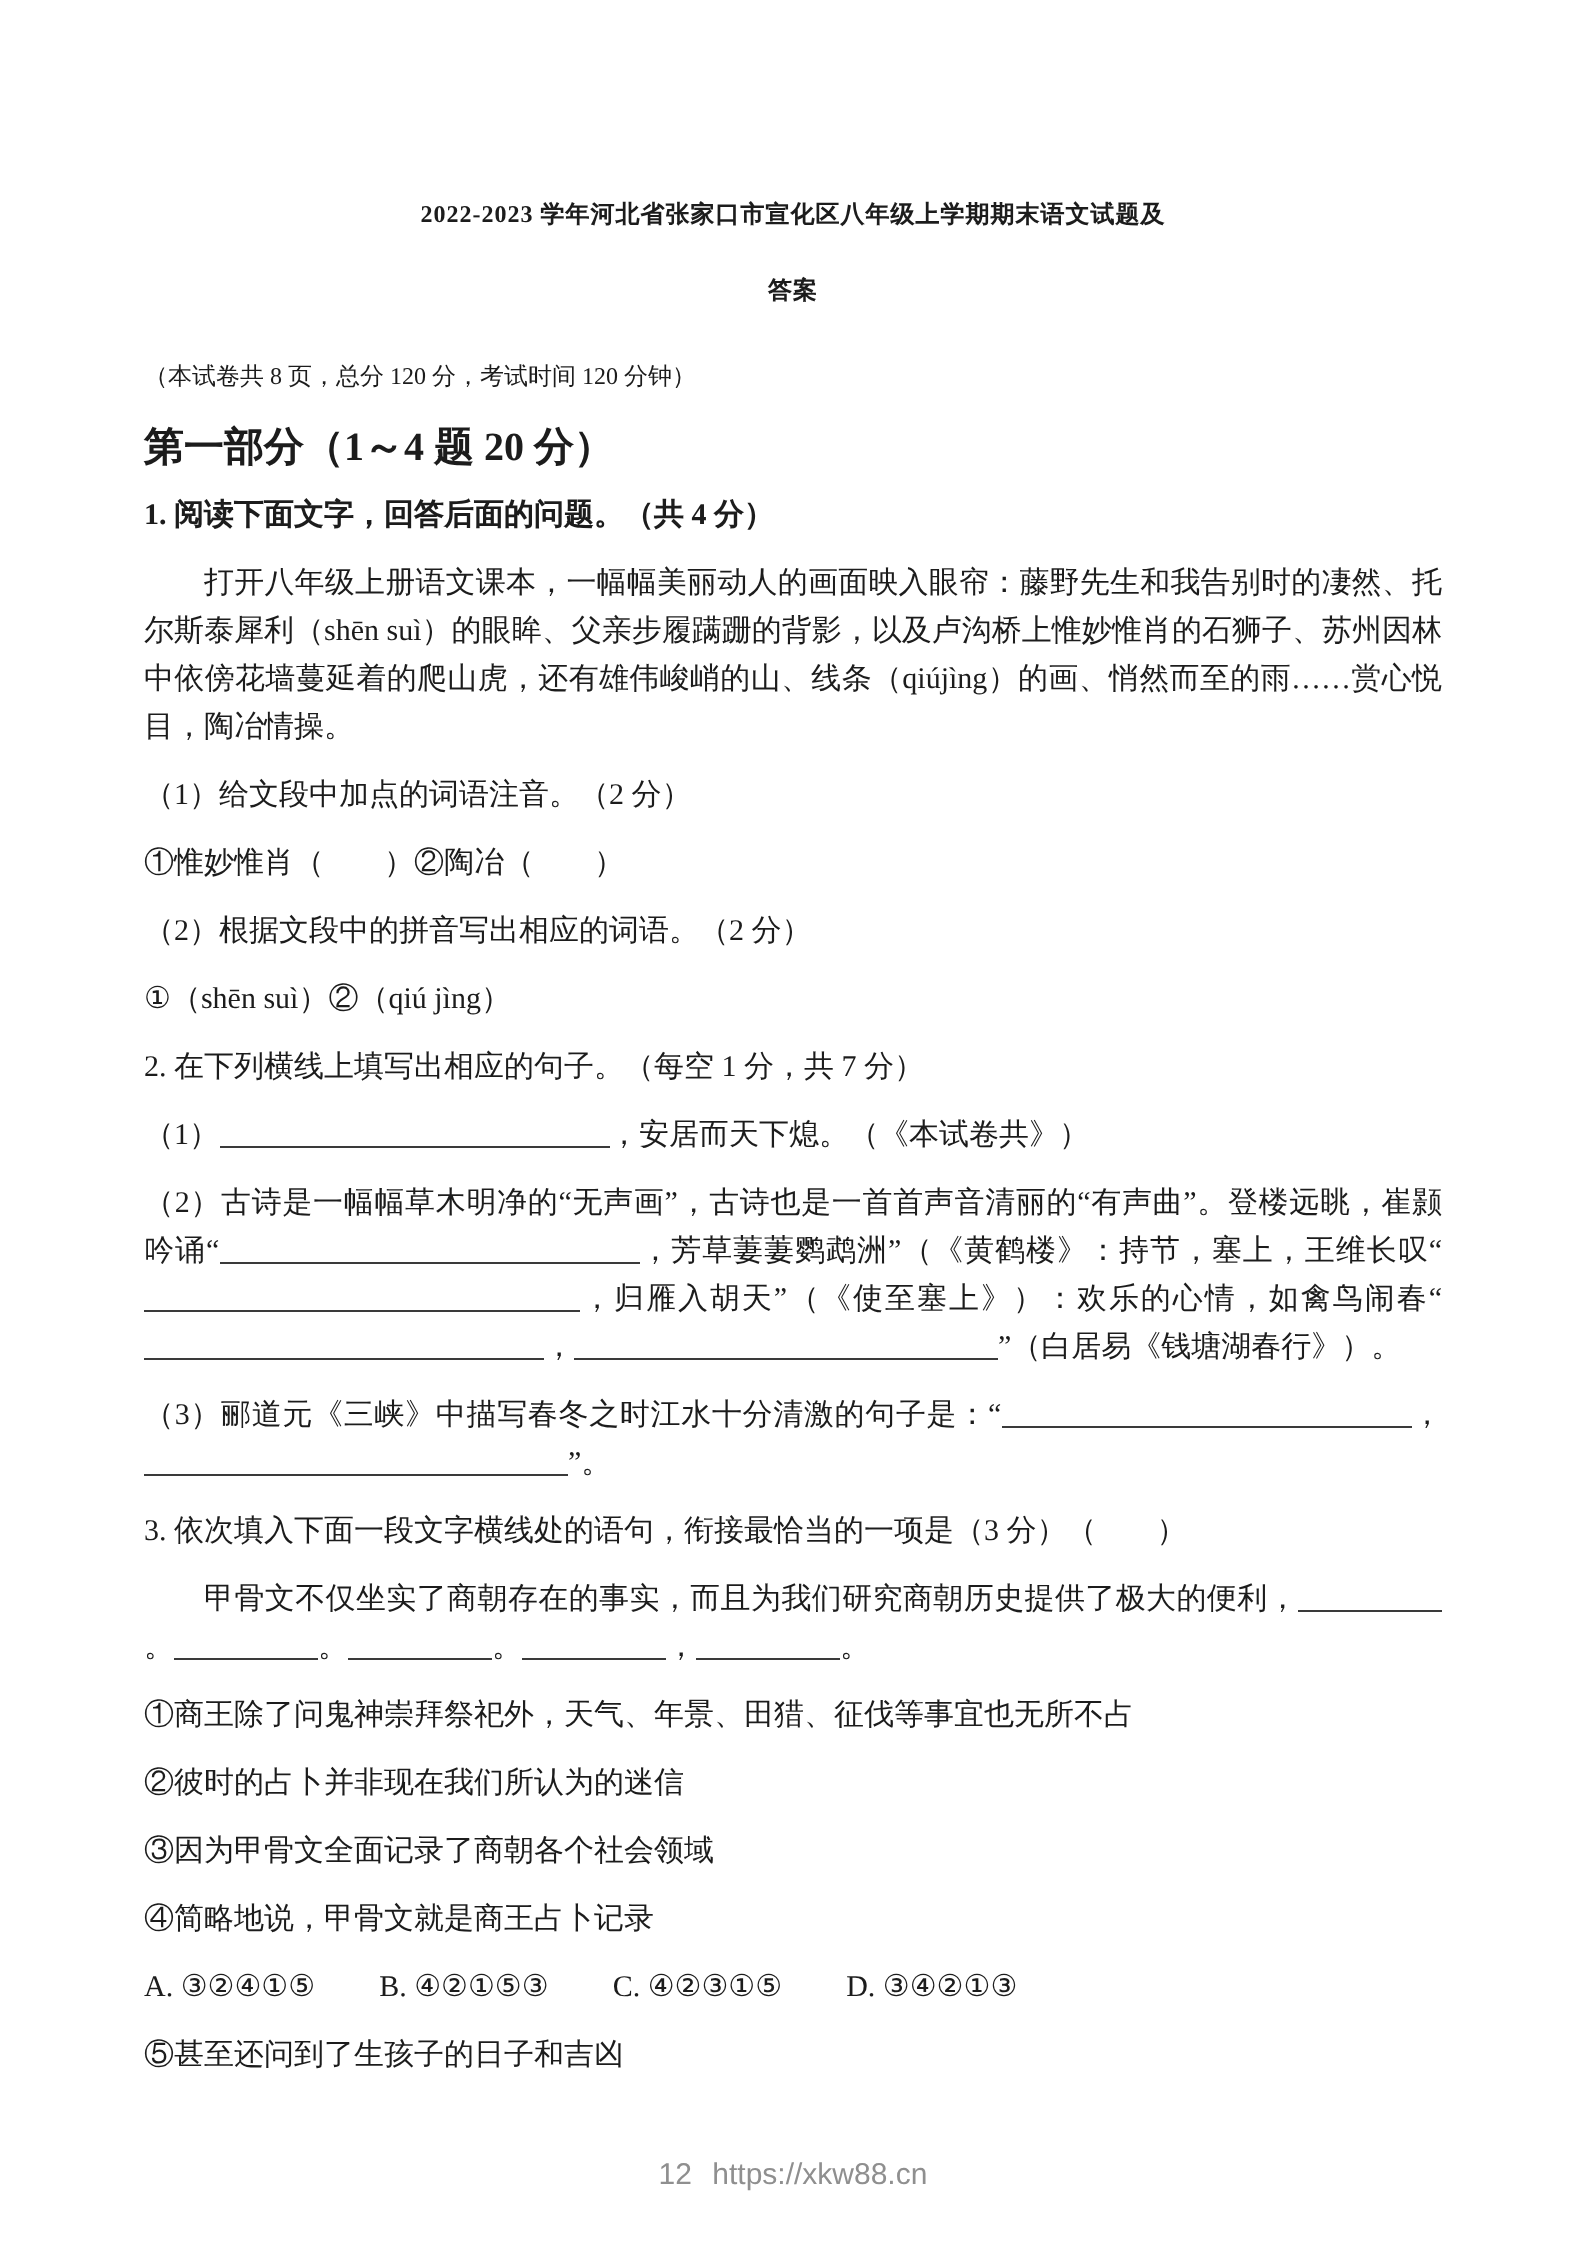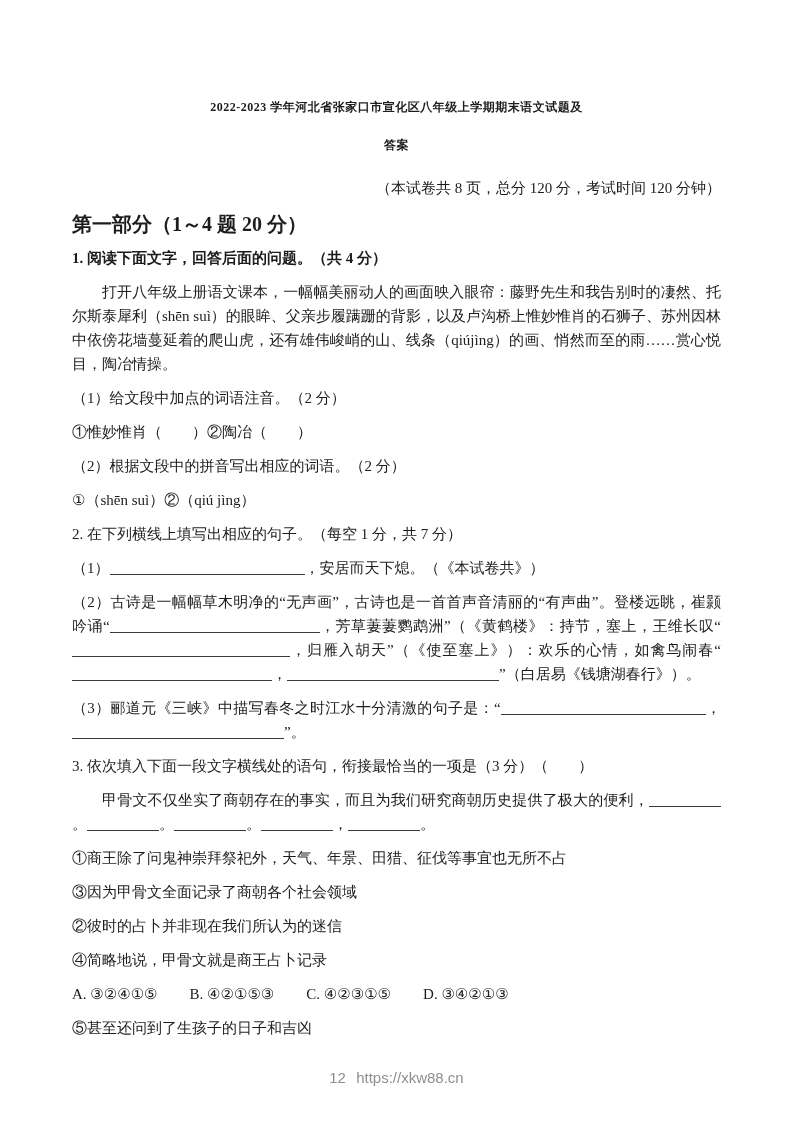--- a/index.html
+++ b/index.html
@@ -18,22 +18,22 @@
     margin:0;
     font-size:12px;
     font-weight:bold;
     text-align:center;
     line-height:38px;
     letter-spacing:0.5px;
   }
   .title-line{display:block;white-space:nowrap;}
   .exam-info{
     margin:12px 0 0;
-    text-align:right;
-    font-size:15px;
+    text-align:left;
+    font-size:12px;
     line-height:24px;
   }
   .section-heading{
     margin:12px 0 0;
     text-align:left;
     font-size:20px;
     font-weight:bold;
     line-height:24px;
   }
   main{display:block;}
@@ -48,21 +48,21 @@
   .blank{
     display:inline-block;
     border-bottom:1px solid #3a3a3a;
     height:15px;
     vertical-align:-2px;
   }
   .gap{margin-right:32px;}
   .footer{
     position:absolute;
     left:0;right:0;
-    bottom:36px;
+    bottom:26px;
     text-align:center;
     font-family:"Liberation Sans","DejaVu Sans",sans-serif;
     font-size:15px;
     color:#8f8f8f;
   }
   .footer span{margin:0 3px;}
 </style>
 </head>
 <body>
 
@@ -84,22 +84,22 @@
       <p class="line"><span>①惟妙惟肖（　　）②陶冶（　　）</span></p>
       <p class="line"><span>（2）根据文段中的拼音写出相应的词语。（2 分）</span></p>
       <p class="line"><span>①（shēn suì）②（qiú jìng）</span></p>
       <p class="line"><span>2. 在下列横线上填写出相应的句子。（每空 1 分，共 7 分）</span></p>
       <p class="line"><span>（1）</span><span class="blank" style="width: 195px;"></span><span>，安居而天下熄。（《本试卷共》）</span></p>
       <p class="line justify"><span>（2）古诗是一幅幅草木明净的“无声画”，古诗也是一首首声音清丽的“有声曲”。登楼远眺，崔颢吟诵“</span><span class="blank" style="width: 210px;"></span><span>，芳草萋萋鹦鹉洲”（《黄鹤楼》：持节，塞上，王维长叹“</span><span class="blank" style="width: 218px;"></span><span>，归雁入胡天”（《使至塞上》）：欢乐的心情，如禽鸟闹春“</span><span class="blank" style="width: 200px;"></span><span>，</span><span class="blank" style="width: 212px;"></span><span>”（白居易《钱塘湖春行》）。</span></p>
       <p class="line justify"><span>（3）郦道元《三峡》中描写春冬之时江水十分清激的句子是：“</span><span class="blank" style="width: 205px;"></span><span>，</span><span class="blank" style="width: 212px;"></span><span>”。</span></p>
       <p class="line"><span>3. 依次填入下面一段文字横线处的语句，衔接最恰当的一项是（3 分）（　　）</span></p>
       <p class="line indent justify"><span>甲骨文不仅坐实了商朝存在的事实，而且为我们研究商朝历史提供了极大的便利，</span><span class="blank" style="width: 72px;"></span><span>。</span><span class="blank" style="width: 72px;"></span><span>。</span><span class="blank" style="width: 72px;"></span><span>。</span><span class="blank" style="width: 72px;"></span><span>，</span><span class="blank" style="width: 72px;"></span><span>。</span></p>
       <p class="line"><span>①商王除了问鬼神崇拜祭祀外，天气、年景、田猎、征伐等事宜也无所不占</span></p>
+      <p class="line"><span>②彼时的占卜并非现在我们所认为的迷信</span></p>
       <p class="line"><span>③因为甲骨文全面记录了商朝各个社会领域</span></p>
-      <p class="line"><span>②彼时的占卜并非现在我们所认为的迷信</span></p>
       <p class="line"><span>④简略地说，甲骨文就是商王占卜记录</span></p>
       <p class="line"><span class="gap">A. ③②④①⑤</span><span class="gap">B. ④②①⑤③</span><span class="gap">C. ④②③①⑤</span><span>D. ③④②①③</span></p>
       <p class="line"><span>⑤甚至还问到了生孩子的日子和吉凶</span></p>
     </main>
 
   <footer class="footer">
     <span>12</span>
     <span>https://xkw88.cn</span>
   </footer>
 

